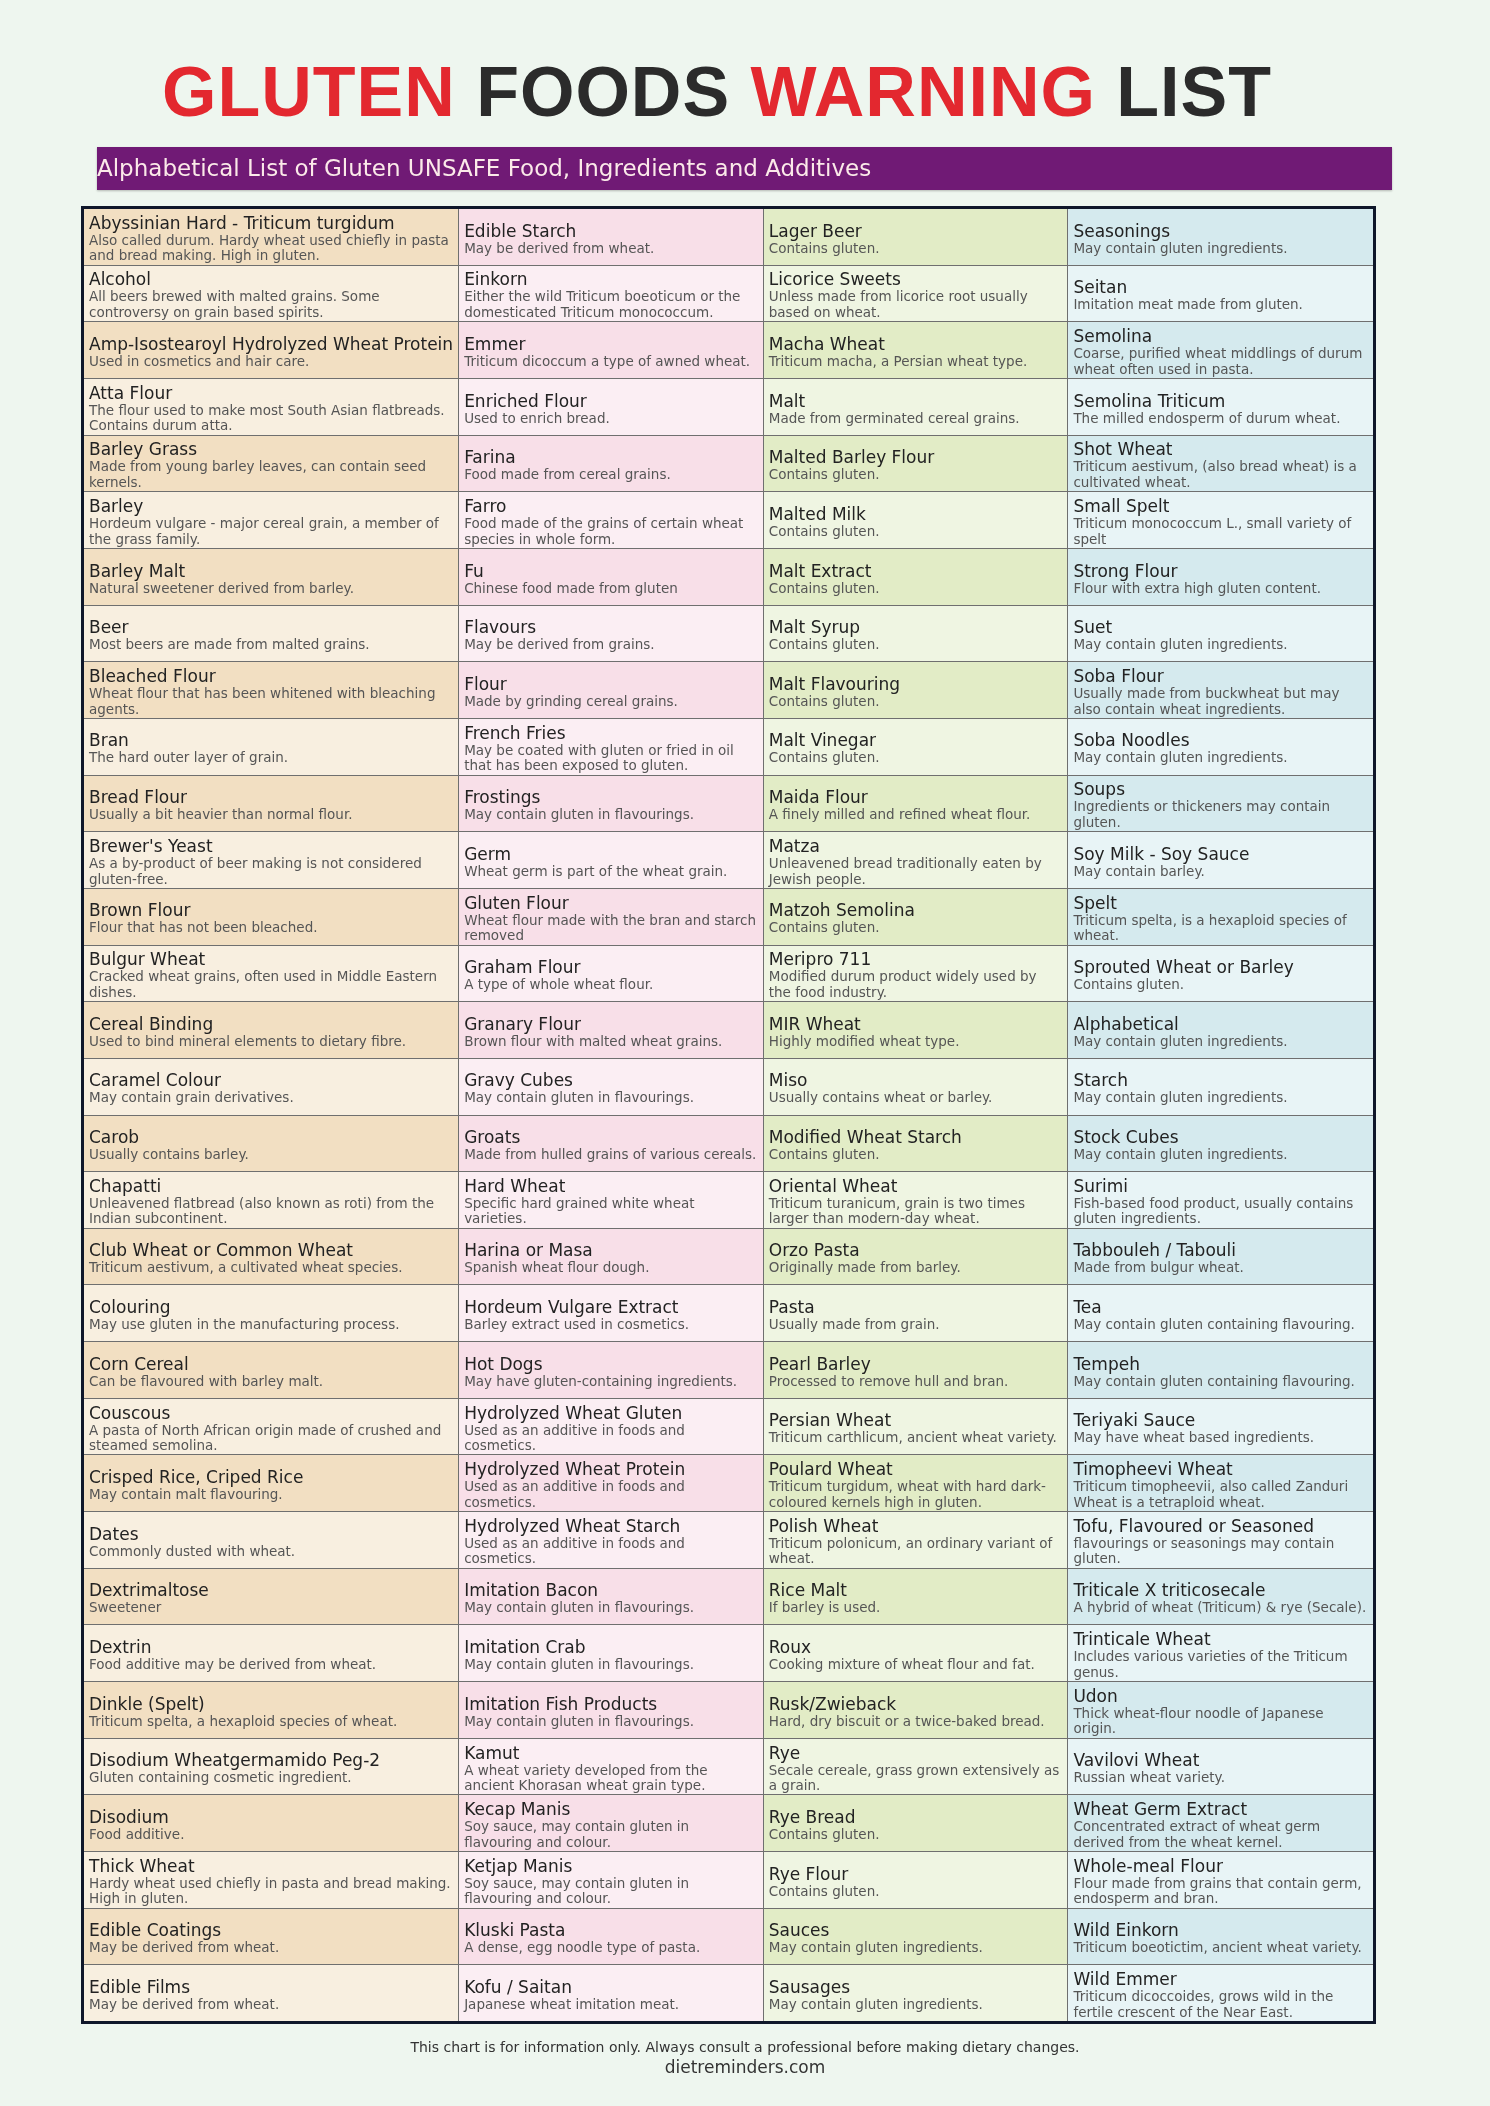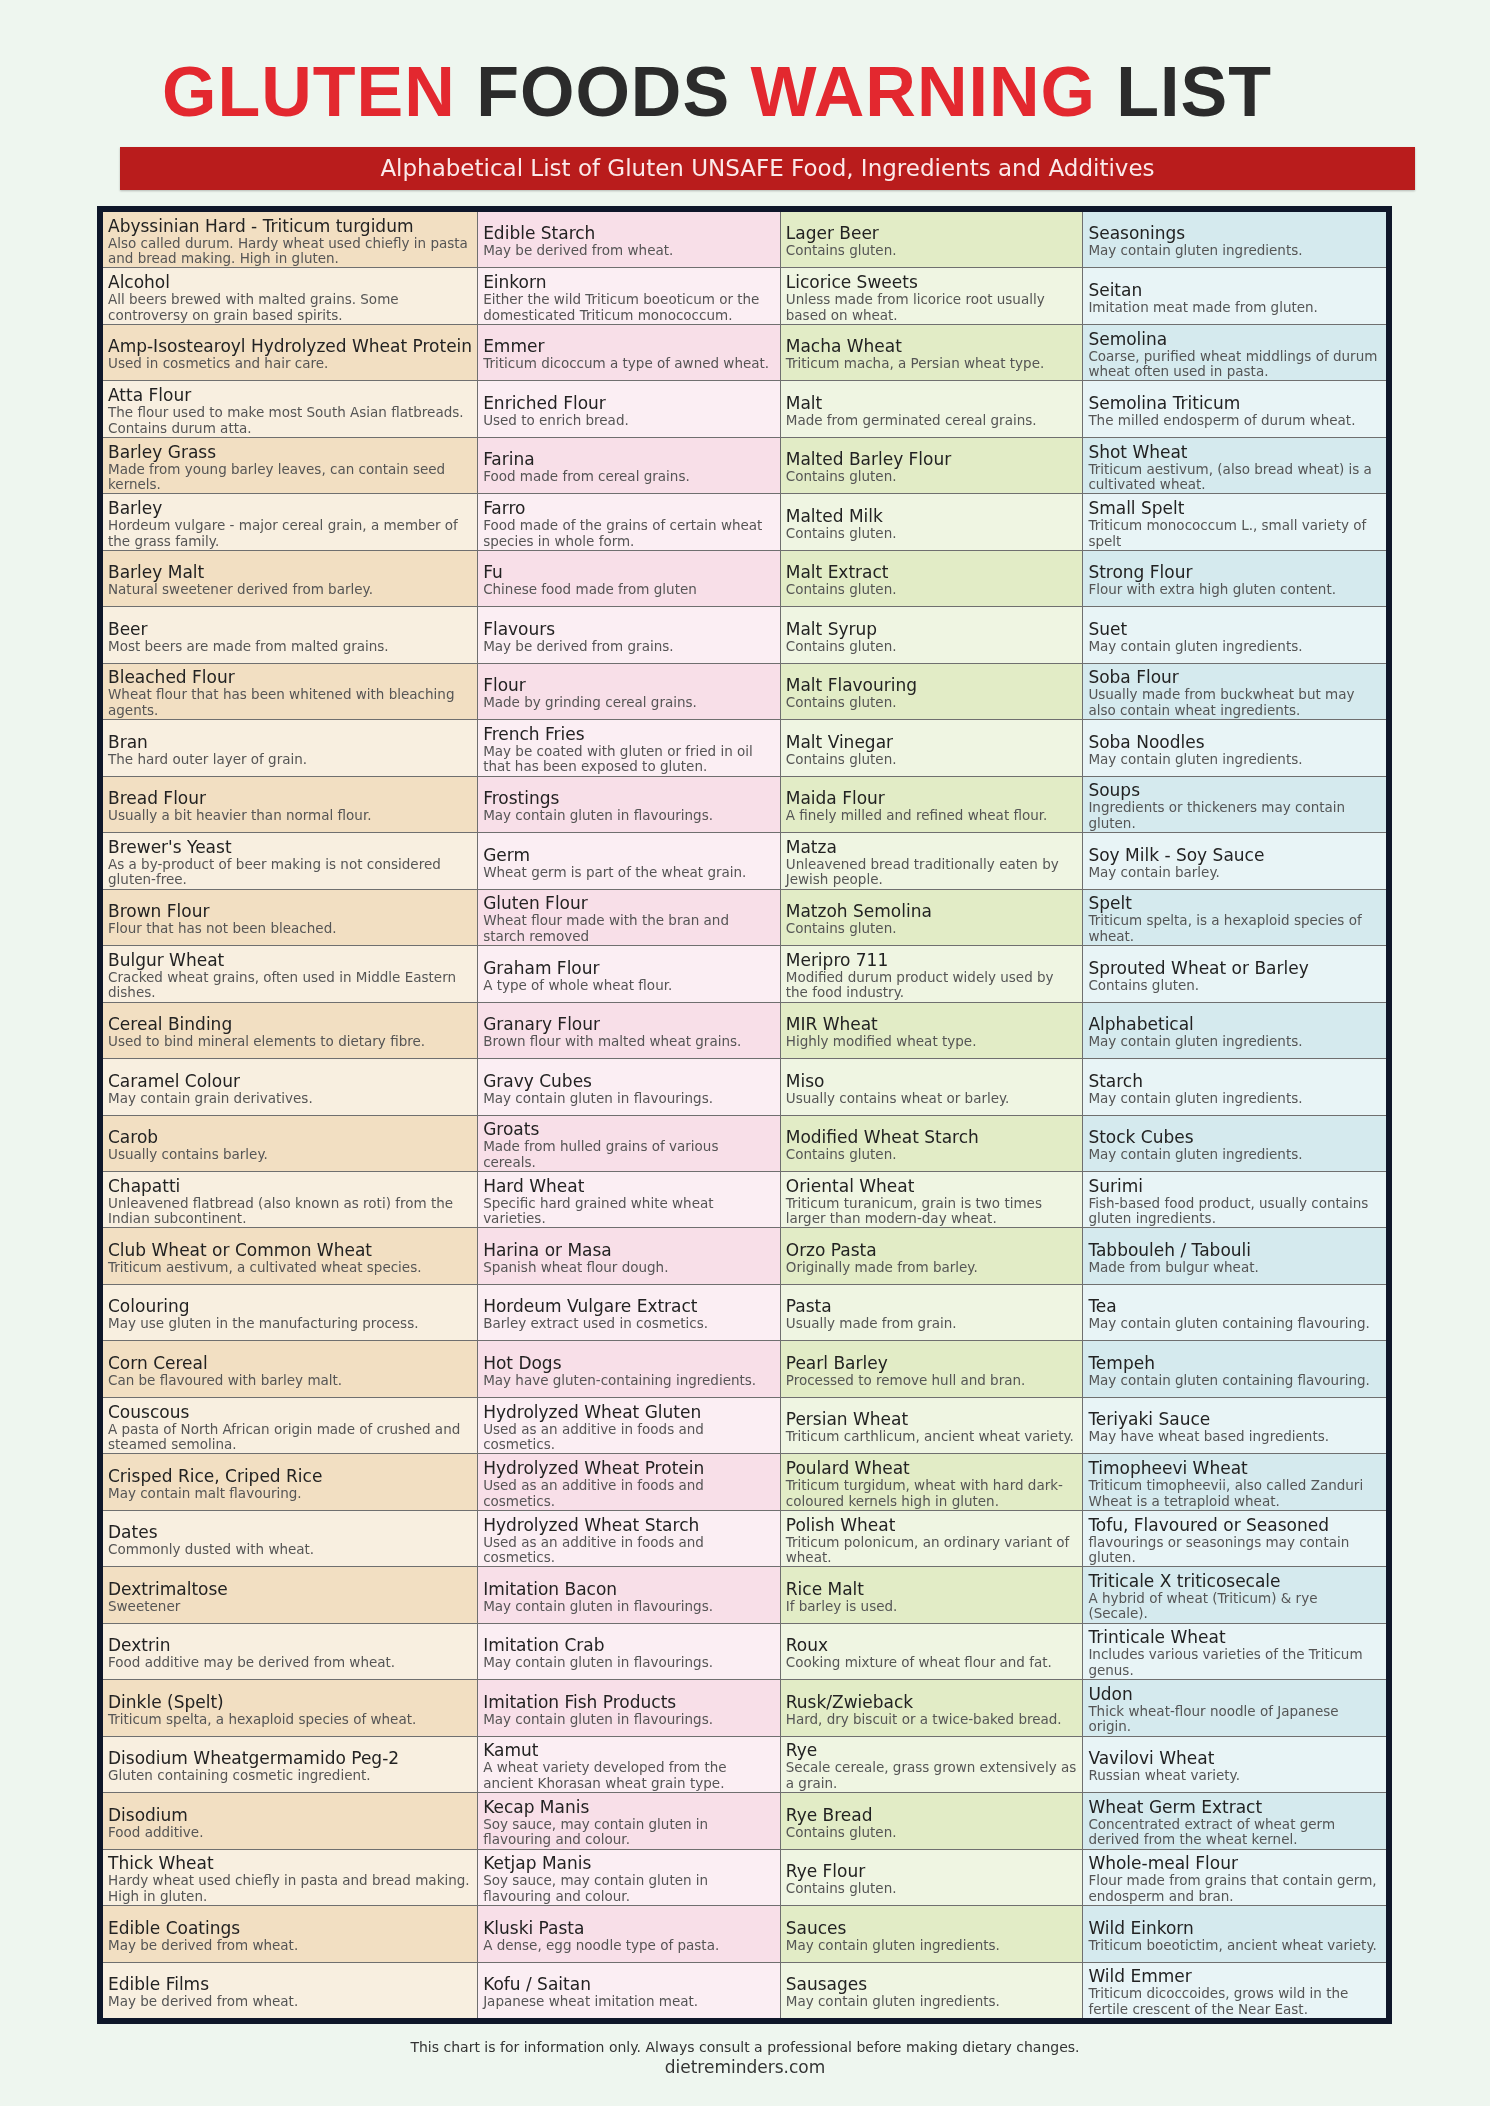--- a/index.html
+++ b/index.html
@@ -1,21 +1,21 @@
 <!DOCTYPE html>
 <html><head>
 <meta charset="utf-8">
 <style>
   html,body{margin:0;padding:0;}
   body{width:1490px;height:2106px;background:#eef6ef;font-family:"DejaVu Sans",sans-serif;position:relative;overflow:hidden;}
   .title{position:absolute;left:0;top:52px;width:1434px;text-align:center;font-family:"Liberation Sans",sans-serif;font-weight:bold;font-size:70px;letter-spacing:1px;line-height:80px;}
   .title .red{color:#e3282f;}
   .title .dark{color:#2b2b2b;}
-  .banner{position:absolute;left:97px;top:147px;width:1295px;height:43px;background:#b91c1c;color:#fbe9e9;text-align:center;font-family:"DejaVu Sans",sans-serif;font-size:23px;line-height:43px;box-shadow:0 1px 2px rgba(0,0,0,0.25);margin-left:23px;}
-  .grid{position:absolute;left:97px;top:206px;width:1295px;height:1818px;display:grid;grid-template-columns:repeat(4,1fr);border:6px solid #0f172a;box-sizing:border-box;}
+  .banner{position:absolute;left:97px;top:147px;width:1295px;height:43px;background:#701a75;color:#fbe9e9;font-family:"DejaVu Sans",sans-serif;font-size:23px;line-height:43px;box-shadow:0 1px 2px rgba(0,0,0,0.25);}
+  .grid{position:absolute;left:81px;top:206px;width:1295px;height:1818px;display:grid;grid-template-columns:repeat(4,1fr);border:3px solid #0f172a;box-sizing:border-box;}
   .col{display:flex;flex-direction:column;border-right:1px solid #6f6f6f;}
   .col:last-child{border-right:none;}
   .cell{flex:1;border-bottom:1px solid #6f6f6f;padding:3px 5px 0 5px;box-sizing:border-box;overflow:hidden;display:flex;flex-direction:column;justify-content:center;}
   .cell:last-child{border-bottom:none;}
   .cell .name{font-size:17px;color:#222;line-height:20px;white-space:nowrap;}
   .cell .desc{font-size:13.5px;color:#555;line-height:15.5px;}
   .c0 .cell:nth-child(odd){background:#f2dfc2;}
   .c0 .cell:nth-child(even){background:#f8efe0;}
   .c1 .cell:nth-child(odd){background:#f8dfe8;}
   .c1 .cell:nth-child(even){background:#fbeef3;}

